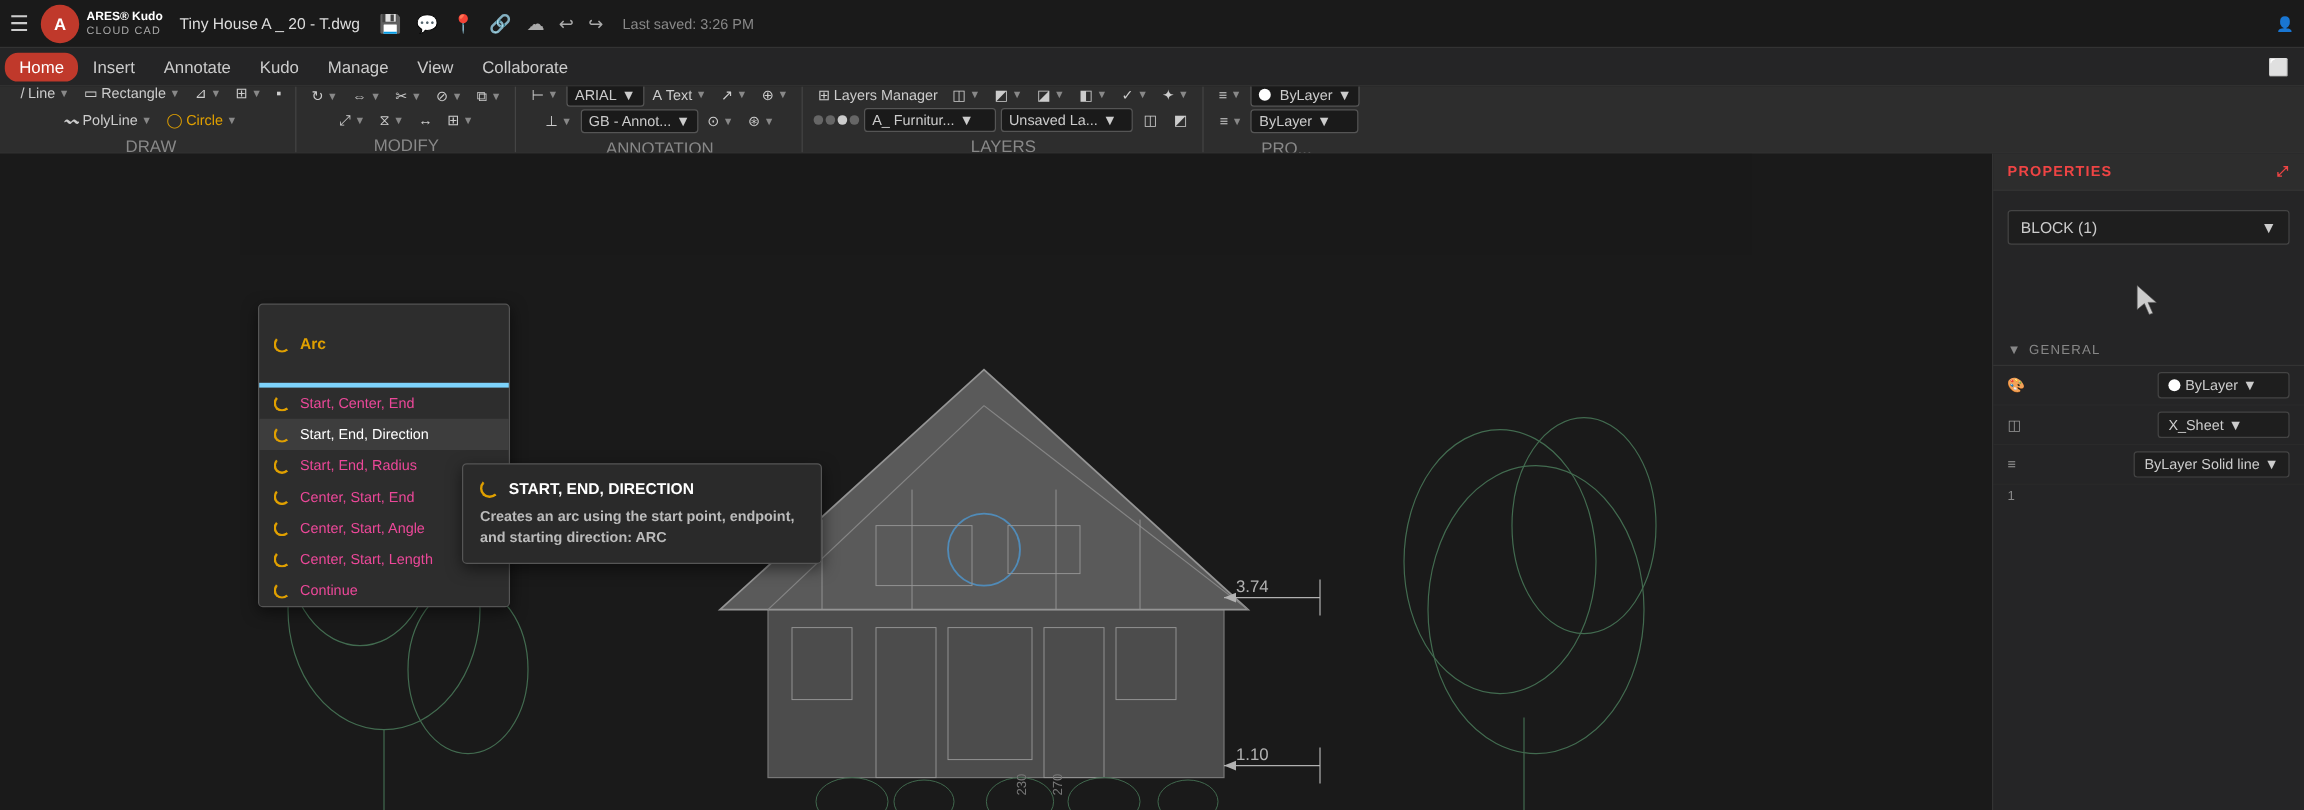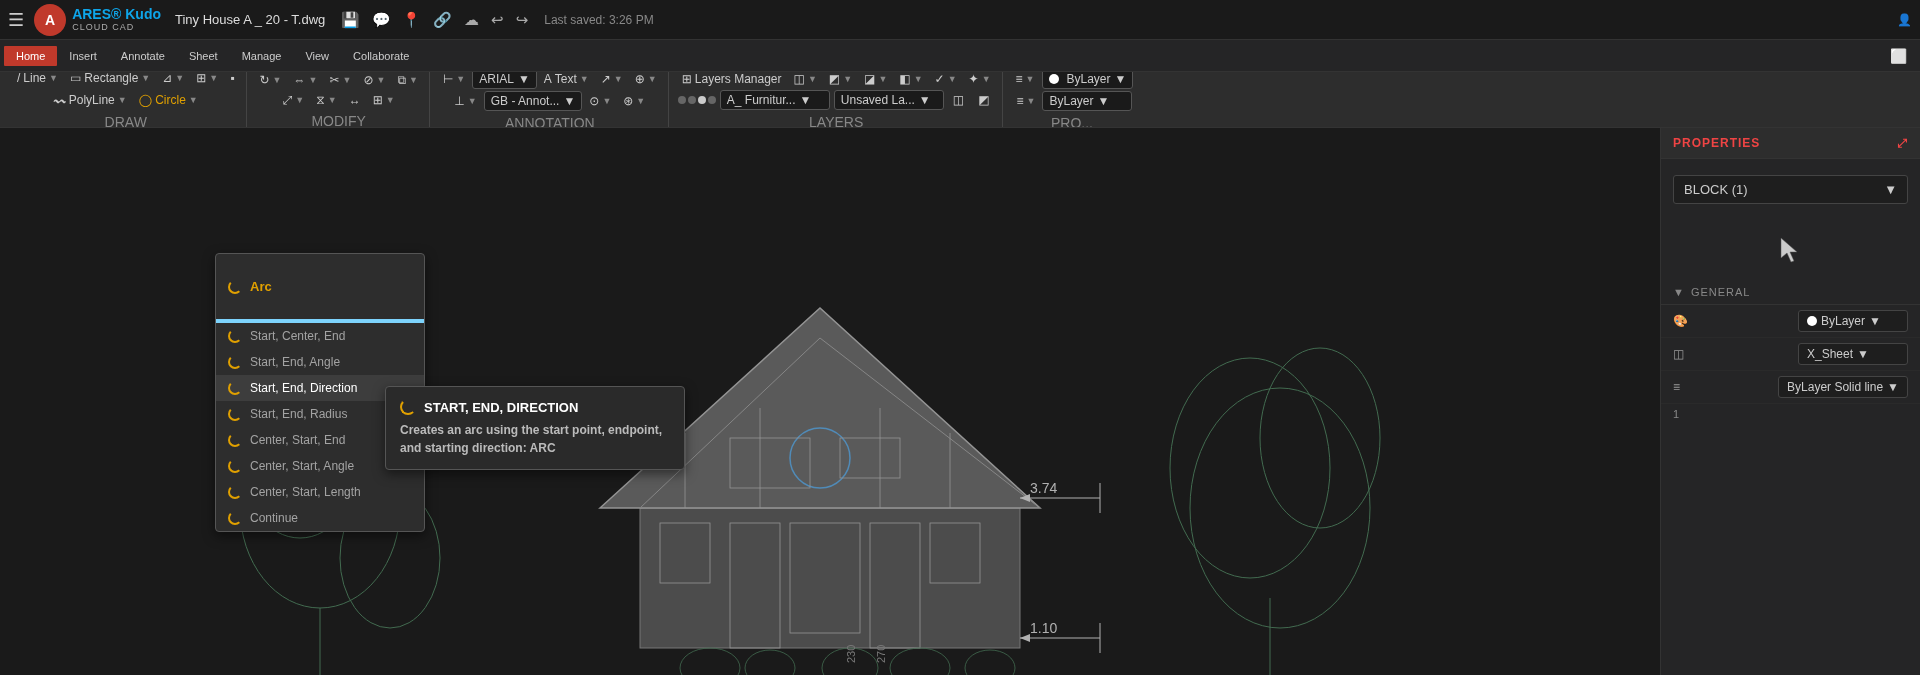--- a/index.html
+++ b/index.html
@@ -7,36 +7,36 @@
 
     
     #titlebar {
       display: flex; align-items: center;
       background: #1a1a1a; height: 40px; padding: 0 8px;
       border-bottom: 1px solid #333;
     }
     #titlebar .hamburger { color: #ccc; font-size: 18px; cursor: pointer; margin-right: 10px; }
     #titlebar .logo { display: flex; align-items: center; margin-right: 14px; }
     #titlebar .logo-circle { width: 32px; height: 32px; border-radius: 50%; background: #c0392b; display: flex; align-items: center; justify-content: center; font-weight: bold; color: white; font-size: 14px; margin-right: 6px; }
-    #titlebar .logo-text { font-size: 14px; font-weight: bold; color: #0ea5e9; line-height: 1.1; }
+    #titlebar .logo-text { font-size: 10px; font-weight: bold; color: #ffffff; line-height: 1.1; }
     #titlebar .logo-sub { font-size: 9px; color: #aaa; letter-spacing: 1px; }
     #titlebar .file-title { color: #ddd; font-size: 13px; margin-right: 16px; }
     #titlebar .title-icons { display: flex; gap: 12px; color: #aaa; font-size: 15px; }
     #titlebar .title-icons span { cursor: pointer; }
     #titlebar .save-info { margin-left: 16px; color: #888; font-size: 12px; }
     #titlebar .right-icons { margin-left: auto; display: flex; align-items: center; gap: 10px; color: #aaa; }
 
     
     #menubar {
       display: flex; align-items: center;
       background: #252526; height: 32px; padding: 0 4px;
       border-bottom: 1px solid #333;
     }
     .menu-item {
-      padding: 4px 12px; color: #ccc; cursor: pointer; font-size: 11px; border-radius: 1px;
+      padding: 4px 12px; color: #ccc; cursor: pointer; font-size: 14px; border-radius: 11px;
     }
     .menu-item:hover, .menu-item.active { background: #c0392b; color: white; }
     .menu-item.active { background: #c0392b; }
     #menubar .right-icon { margin-left: auto; color: #aaa; font-size: 14px; }
 
     
     #toolbar {
       display: flex; align-items: center;
       background: #2d2d2d; height: 56px; padding: 0 6px;
       border-bottom: 1px solid #333; gap: 2px; overflow: hidden;
@@ -80,21 +80,21 @@
       background: #2d2d2d; border: 1px solid #555; border-radius: 4px;
       width: 210px; z-index: 100; box-shadow: 0 4px 12px rgba(0,0,0,0.5);
     }
     .arc-header {
       display: flex; align-items: center; gap: 8px;
       padding: 25px 12px; color: #e0a000; font-size: 13px; font-weight: bold;
       border-bottom: 4px solid #7dd3fc;
     }
     .arc-menu-item {
       display: flex; align-items: center; gap: 8px;
-      padding: 6px 12px; color: #a3a3a3; cursor: pointer; font-size: 12px;
+      padding: 6px 12px; color: #ec4899; cursor: pointer; font-size: 12px;
     }
     .arc-menu-item.highlighted { background: #3d3d3d; color: #fff; }
     .arc-icon { color: #e0a000; font-size: 13px; }
 
     
     #tooltip {
       position: absolute; top: 258px; left: 385px;
       background: #2a2a2a; border: 1px solid #555; border-radius: 4px;
       padding: 12px 14px; width: 300px; z-index: 200;
       box-shadow: 0 4px 12px rgba(0,0,0,0.5);
@@ -178,21 +178,21 @@
   <span class="save-info">Last saved: 3:26 PM</span>
   <div class="right-icons">
     <span>👤</span>
   </div>
 </div>
 
 <div id="menubar">
   <div class="menu-item active">Home</div>
   <div class="menu-item">Insert</div>
   <div class="menu-item">Annotate</div>
-  <div class="menu-item">Sheet</div>
+  <div class="menu-item">Kudo</div>
   <div class="menu-item">Manage</div>
   <div class="menu-item">View</div>
   <div class="menu-item">Collaborate</div>
   <div class="right-icon" style="margin-left:auto; padding-right:8px;">⬜</div>
 </div>
 
 <div id="toolbar">
 
   <div class="toolbar-group">
     <div class="toolbar-row">
@@ -478,24 +478,20 @@
 
     <div id="arc-dropdown">
       <div class="arc-header">
         <span class="arc-symbol"></span>
         <span>Arc</span>
       </div>
       <div class="arc-menu-item">
         <span class="arc-icon arc-symbol"></span>
         <span>Start, Center, End</span>
       </div>
-      <div class="arc-menu-item">
-        <span class="arc-icon arc-symbol"></span>
-        <span>Start, End, Angle</span>
-      </div>
       <div class="arc-menu-item highlighted">
         <span class="arc-icon arc-symbol"></span>
         <span>Start, End, Direction</span>
       </div>
       <div class="arc-menu-item">
         <span class="arc-icon arc-symbol"></span>
         <span>Start, End, Radius</span>
       </div>
       <div class="arc-menu-item">
         <span class="arc-icon arc-symbol"></span>

